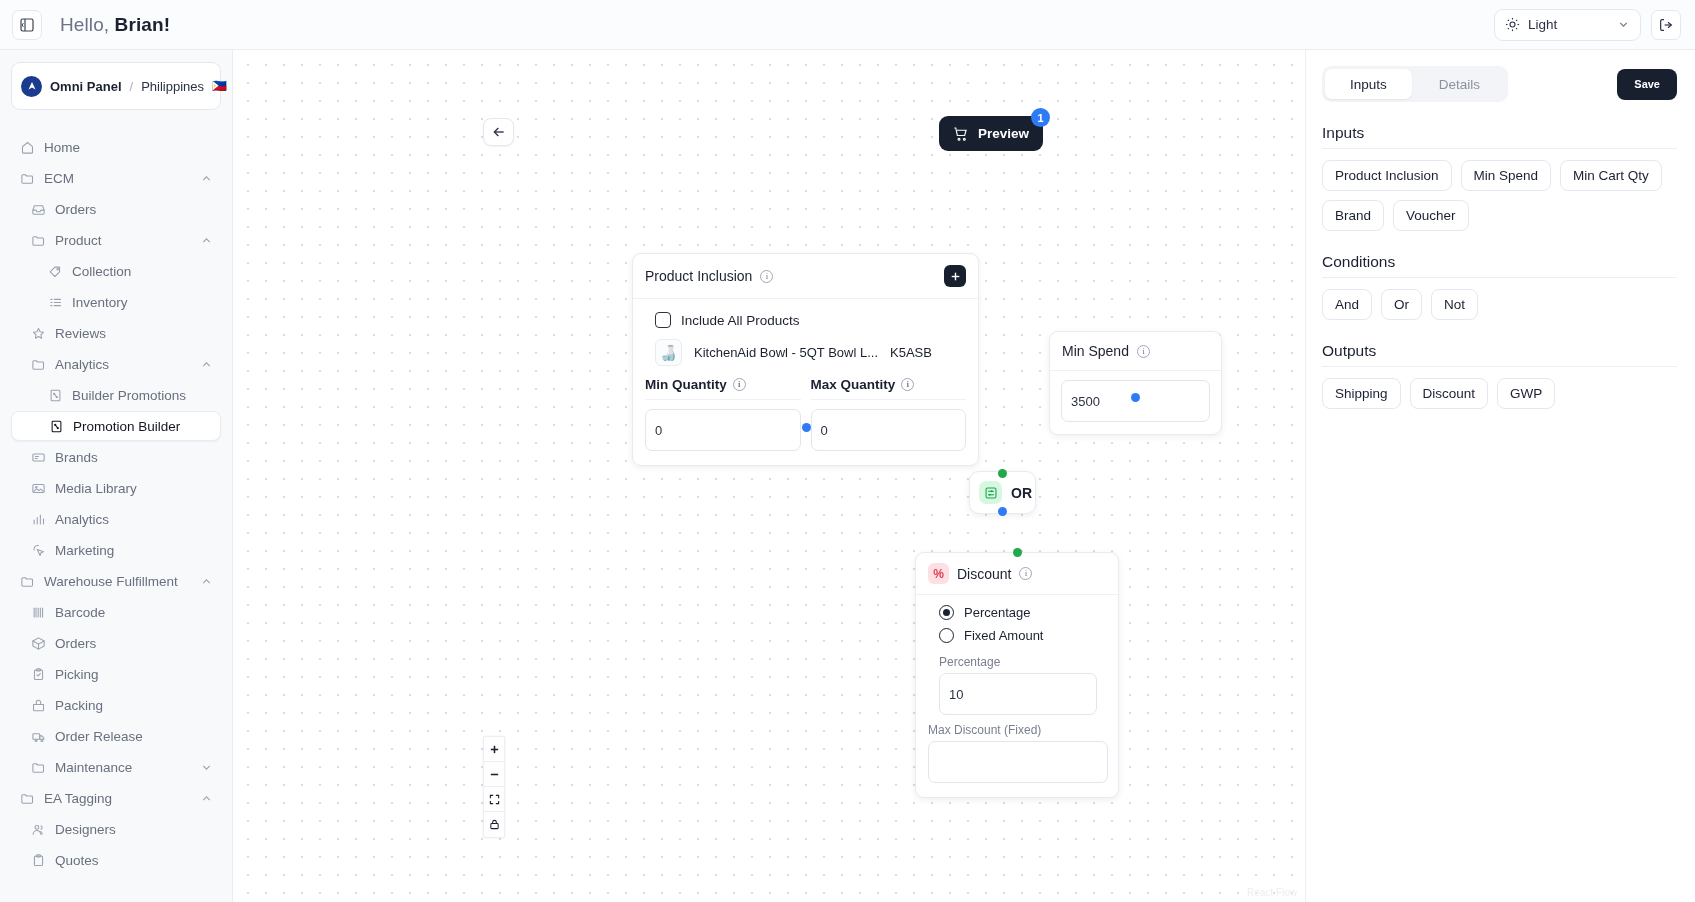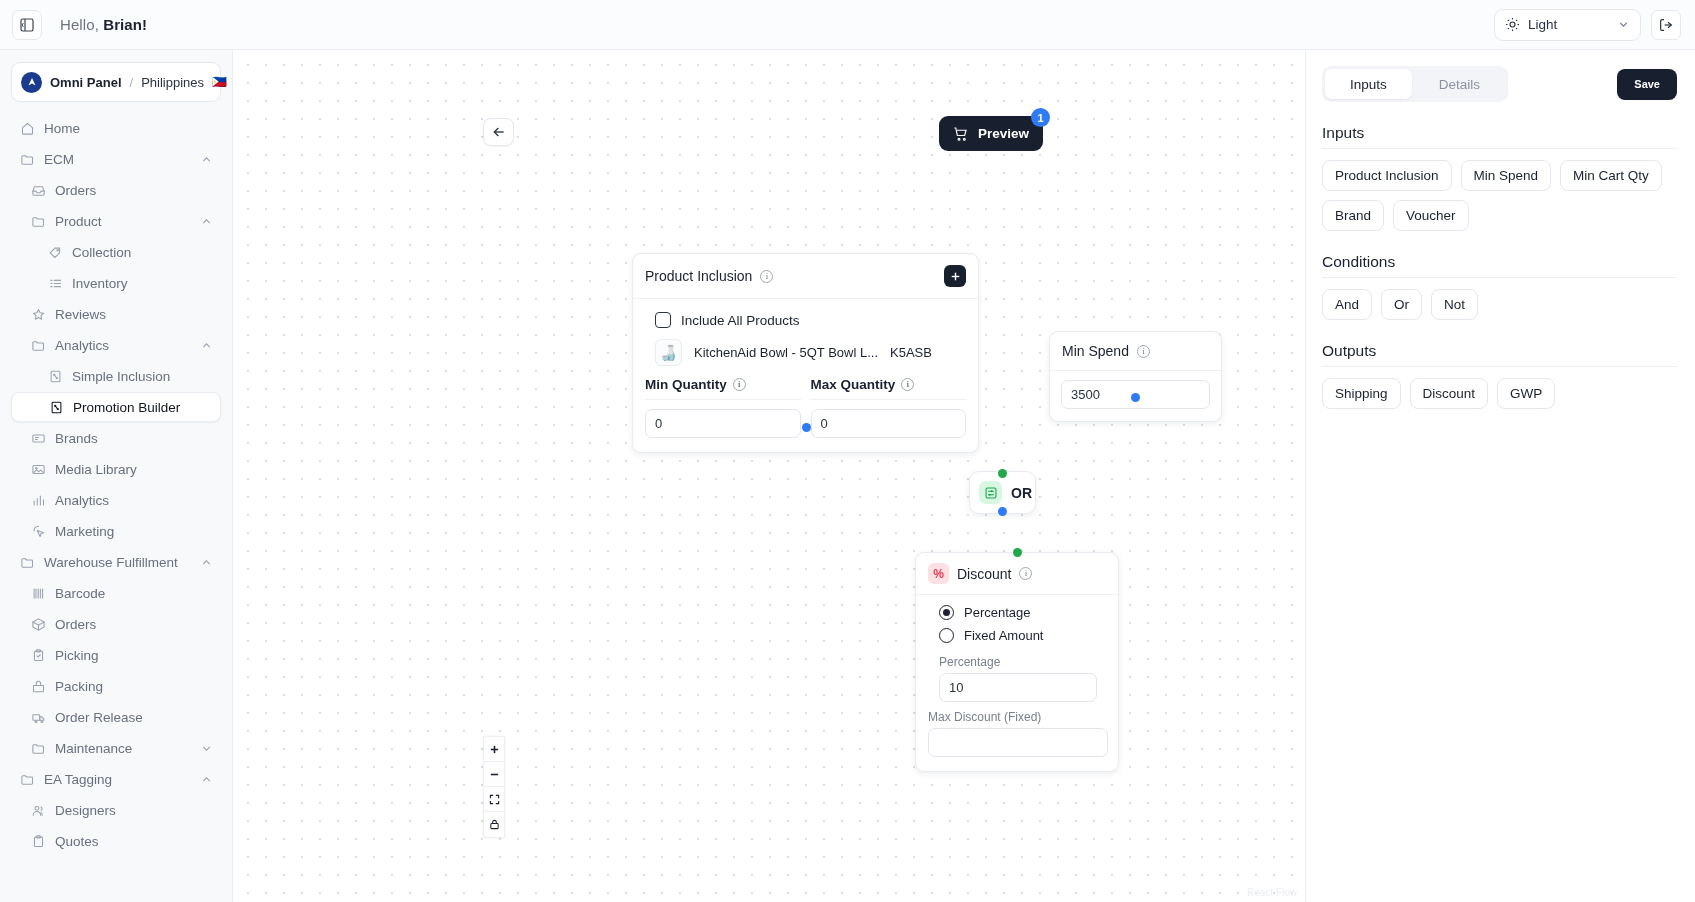--- a/index.html
+++ b/index.html
@@ -19,21 +19,21 @@
     padding: 0 14px 0 12px;
     background: #fbfcfd;
     border-bottom: 1px solid #e9ecf1;
   }
   .icon-btn {
     width: 30px; height: 30px; border-radius: 7px;
     border: 1px solid #e4e8ee; background: #fff;
     display: flex; align-items: center; justify-content: center;
     color: #3c4454;
   }
-  .greeting { margin-left: 18px; font-size: 15px; color: #6b7385; letter-spacing: .1px;}
+  .greeting { margin-left: 18px; font-size: 19px; color: #6b7385; letter-spacing: .1px;}
   .greeting b { color: #1b2130; font-weight: 700; }
   .topbar-right { margin-left: auto; display: flex; align-items: center; gap: 10px; }
   .theme-select {
     width: 147px; height: 32px; border-radius: 9px;
     border: 1px solid #e4e8ee; background: #fff;
     display: flex; align-items: center; padding: 0 10px;
     font-size: 13.5px; color: #2b3242; gap: 8px;
   }
   .theme-select .caret { margin-left: auto; color: #6b7385; }
   .logout-btn {
@@ -48,23 +48,23 @@
   
   .sidebar {
     width: 233px; flex: 0 0 233px;
     background: #f8f9fb;
     border-right: 1px solid #e9ecf1;
     padding: 12px 11px 0 11px;
     overflow: hidden;
     position: relative;
   }
   .workspace {
-    height: 40px; border: 1px solid #e4e8ee; background: #fff;
+    height: 48px; border: 1px solid #e4e8ee; background: #fff;
     border-radius: 9px; display: flex; align-items: center;
-    padding: 0 9px; gap: 8px; margin-bottom: 11px;
+    padding: 0 9px; gap: 8px; margin-bottom: 22px;
   }
   .ws-avatar {
     width: 21px; height: 21px; border-radius: 50%;
     background: #1b3b8f; display:flex; align-items:center; justify-content:center;
     flex: 0 0 21px;
   }
   .ws-name { font-size: 13px; font-weight: 700; color: #1b2130; white-space: nowrap; }
   .ws-sep { font-size: 13px; color: #a8afbd; }
   .ws-region { font-size: 13px; color: #2b3242; white-space: nowrap;}
   .ws-flag { font-size: 12px; }
@@ -168,21 +168,21 @@
   .prod-name { font-size: 13px; color: #1b2130; max-width: 184px; overflow:hidden; white-space:nowrap;}
   .prod-sku { font-size: 13px; color: #1b2130; }
   .qty-grid { display: flex; gap: 10px; }
   .qty-col { flex: 1; }
   .qty-label {
     display: flex; align-items: center; gap: 6px;
     font-size: 13.5px; font-weight: 700; color: #1b2130;
     padding-bottom: 7px; border-bottom: 1px solid #eef0f4; margin-bottom: 9px;
   }
   .field {
-    height: 29px; border: 1px solid #e2e6ec; border-radius: 7px;
+    height: 42px; border: 1px solid #e2e6ec; border-radius: 7px;
     background: #fff; display: flex; align-items: center; padding: 0 9px;
     font-size: 13px; color: #2b3242;
   }
 
   
   #node-minspend { left: 816px; top: 281px; width: 173px; }
   .ms-body { padding: 9px 11px 12px 11px; }
 
   
   #node-or {
@@ -404,21 +404,21 @@
           </div>
           <div class="nav-item lvl2">
             <span class="ico">
               <svg width="15" height="15" viewBox="0 0 24 24" fill="none" stroke="currentColor" stroke-width="1.7" stroke-linecap="round" stroke-linejoin="round">
                 <rect x="5" y="3.5" width="14" height="17" rx="1.6"></rect>
                 <line x1="9.5" y1="9" x2="14.5" y2="15"></line>
                 <circle cx="10" cy="9.5" r=".9"></circle>
                 <circle cx="14" cy="14.5" r=".9"></circle>
               </svg>
             </span>
-            <span>Simple Inclusion</span>
+            <span>Builder Promotions</span>
           </div>
           <div class="nav-item lvl2 active">
             <span class="ico">
               <svg width="15" height="15" viewBox="0 0 24 24" fill="none" stroke="currentColor" stroke-width="1.7" stroke-linecap="round" stroke-linejoin="round">
                 <rect x="5" y="3.5" width="14" height="17" rx="1.6"></rect>
                 <line x1="9.5" y1="9" x2="14.5" y2="15"></line>
                 <circle cx="10" cy="9.5" r=".9"></circle>
                 <circle cx="14" cy="14.5" r=".9"></circle>
               </svg>
             </span>

